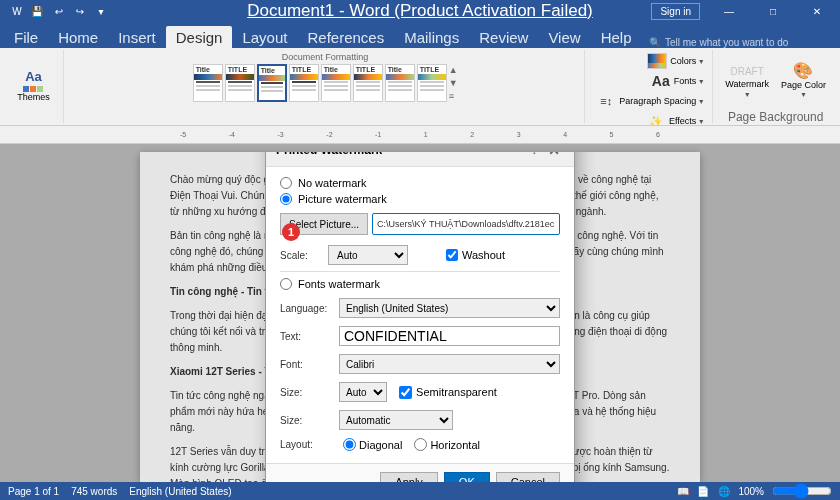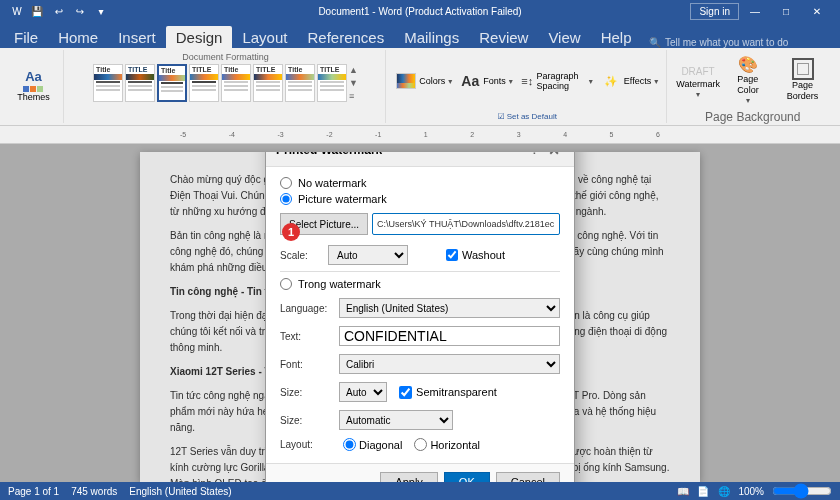--- a/index.html
+++ b/index.html
@@ -9,21 +9,21 @@
     .title-bar {
       background: #2b579a;
       height: 22px;
       display: flex;
       align-items: center;
       justify-content: space-between;
       padding: 0 8px;
       color: white;
     }
     .title-bar-left { display: flex; align-items: center; gap: 4px; }
-    .title-bar-title { font-size: 10px; color: white; position: absolute; left: 50%; transform: translateX(-50%); }
+    .title-bar-title { font-size: 17px; color: white; position: absolute; left: 50%; transform: translateX(-50%); text-decoration: underline; }
     .title-btn { width: 30px; height: 22px; display: flex; align-items: center; justify-content: center; color: white; font-size: 10px; cursor: pointer; }
     .quick-access { display: flex; align-items: center; gap: 3px; }
     .qa-btn { width: 18px; height: 18px; display: flex; align-items: center; justify-content: center; color: white; font-size: 10px; cursor: pointer; }
     .signin-btn { background: #2b579a; border: 1px solid rgba(255,255,255,0.4); color: white; padding: 2px 8px; font-size: 10px; cursor: pointer; }
 
     
     .ribbon-tabs {
       background: #2b579a;
       height: 26px;
       display: flex;
@@ -337,21 +337,21 @@
   <div class="title-bar-left">
     <div class="quick-access">
       <div class="qa-btn">W</div>
       <div class="qa-btn">💾</div>
       <div class="qa-btn">↩</div>
       <div class="qa-btn">↪</div>
       <div class="qa-btn">▾</div>
     </div>
   </div>
   <div class="title-bar-title">Document1 - Word (Product Activation Failed)</div>
-  <div style="display:flex;align-items:center;gap:1px;">
+  <div style="display:flex;align-items:center;gap:14px;">
     <button class="signin-btn">Sign in</button>
     <div class="title-btn">—</div>
     <div class="title-btn">□</div>
     <div class="title-btn close">✕</div>
   </div>
 </div>
 
 <div class="ribbon-tabs">
   <div class="tab">File</div>
   <div class="tab">Home</div>
@@ -448,21 +448,21 @@
       </div>
       <div style="display:flex;flex-direction:column;justify-content:center;gap:3px;">
         <div style="font-size:9px;cursor:pointer;color:#666;">▲</div>
         <div style="font-size:9px;cursor:pointer;color:#666;">▼</div>
         <div style="font-size:9px;cursor:pointer;color:#666;">≡</div>
       </div>
     </div>
   </div>
 
   <div class="ribbon-group" style="min-width:100px;">
-    <div class="ribbon-items" style="flex-direction:row;align-items:center;gap:2px;">
+    <div class="ribbon-items" style="flex-direction:column;align-items:flex-end;gap:2px;">
       <div class="ribbon-sm-btn">
         <div style="display:flex;flex-direction:column;width:20px;height:16px;overflow:hidden;border:1px solid #ccc;">
           <div style="height:10px;background:linear-gradient(90deg,#1f3864,#2e75b6,#ed7d31,#ffc000);"></div>
           <div style="height:6px;background:linear-gradient(90deg,#4472c4,#ed7d31,#a9d18e,#ffc000);"></div>
         </div>
         <span>Colors</span>
         <span class="dropdown-arrow">▾</span>
       </div>
       <div class="ribbon-sm-btn">
         <div style="font-size:14px;font-weight:bold;color:#333;line-height:1;width:20px;text-align:center;">Aa</div>
@@ -494,26 +494,20 @@
         <div style="font-size:16px; color:#7f7f7f; position:relative;">
           <span style="opacity:0.4;font-size:10px;">DRAFT</span>
         </div>
         <div class="ribbon-btn-label">Watermark</div>
         <span class="dropdown-arrow">▾</span>
       </div>
       <div class="ribbon-btn">
         <div style="font-size:16px;">🎨</div>
         <div class="ribbon-btn-label">Page Color</div>
         <span class="dropdown-arrow">▾</span>
-      </div>
-      <div class="ribbon-btn">
-        <div style="font-size:16px;border:2px solid #555;width:22px;height:22px;display:flex;align-items:center;justify-content:center;">
-          <div style="width:12px;height:12px;border:1px solid #999;"></div>
-        </div>
-        <div class="ribbon-btn-label">Page Borders</div>
       </div>
     </div>
     <div class="ribbon-group-label">Page Background</div>
   </div>
 </div>
 
 <div class="document-area">
 
   <div class="ruler-h">
     <div style="width:100%;display:flex;justify-content:space-between;font-size:7px;color:#666;padding:0 20px;">
@@ -596,21 +590,21 @@
             <div class="washout-row">
               <input type="checkbox" class="checkbox-input" checked="" style="">
               <span>Washout</span>
             </div>
           </div>
 
           <div class="section-divider"></div>
 
           <div class="radio-row" style="margin-bottom:6px;">
             <input type="radio" class="radio-input" name="wm" style="">
-            <span class="radio-label">Trong watermark</span>
+            <span class="radio-label">Fonts watermark</span>
           </div>
 
           <div class="text-wm-section">
             <div class="form-row">
               <span class="form-label">Language:</span>
               <select class="form-select">
                 <option>English (United States)</option>
               </select>
             </div>
             <div class="form-row">

